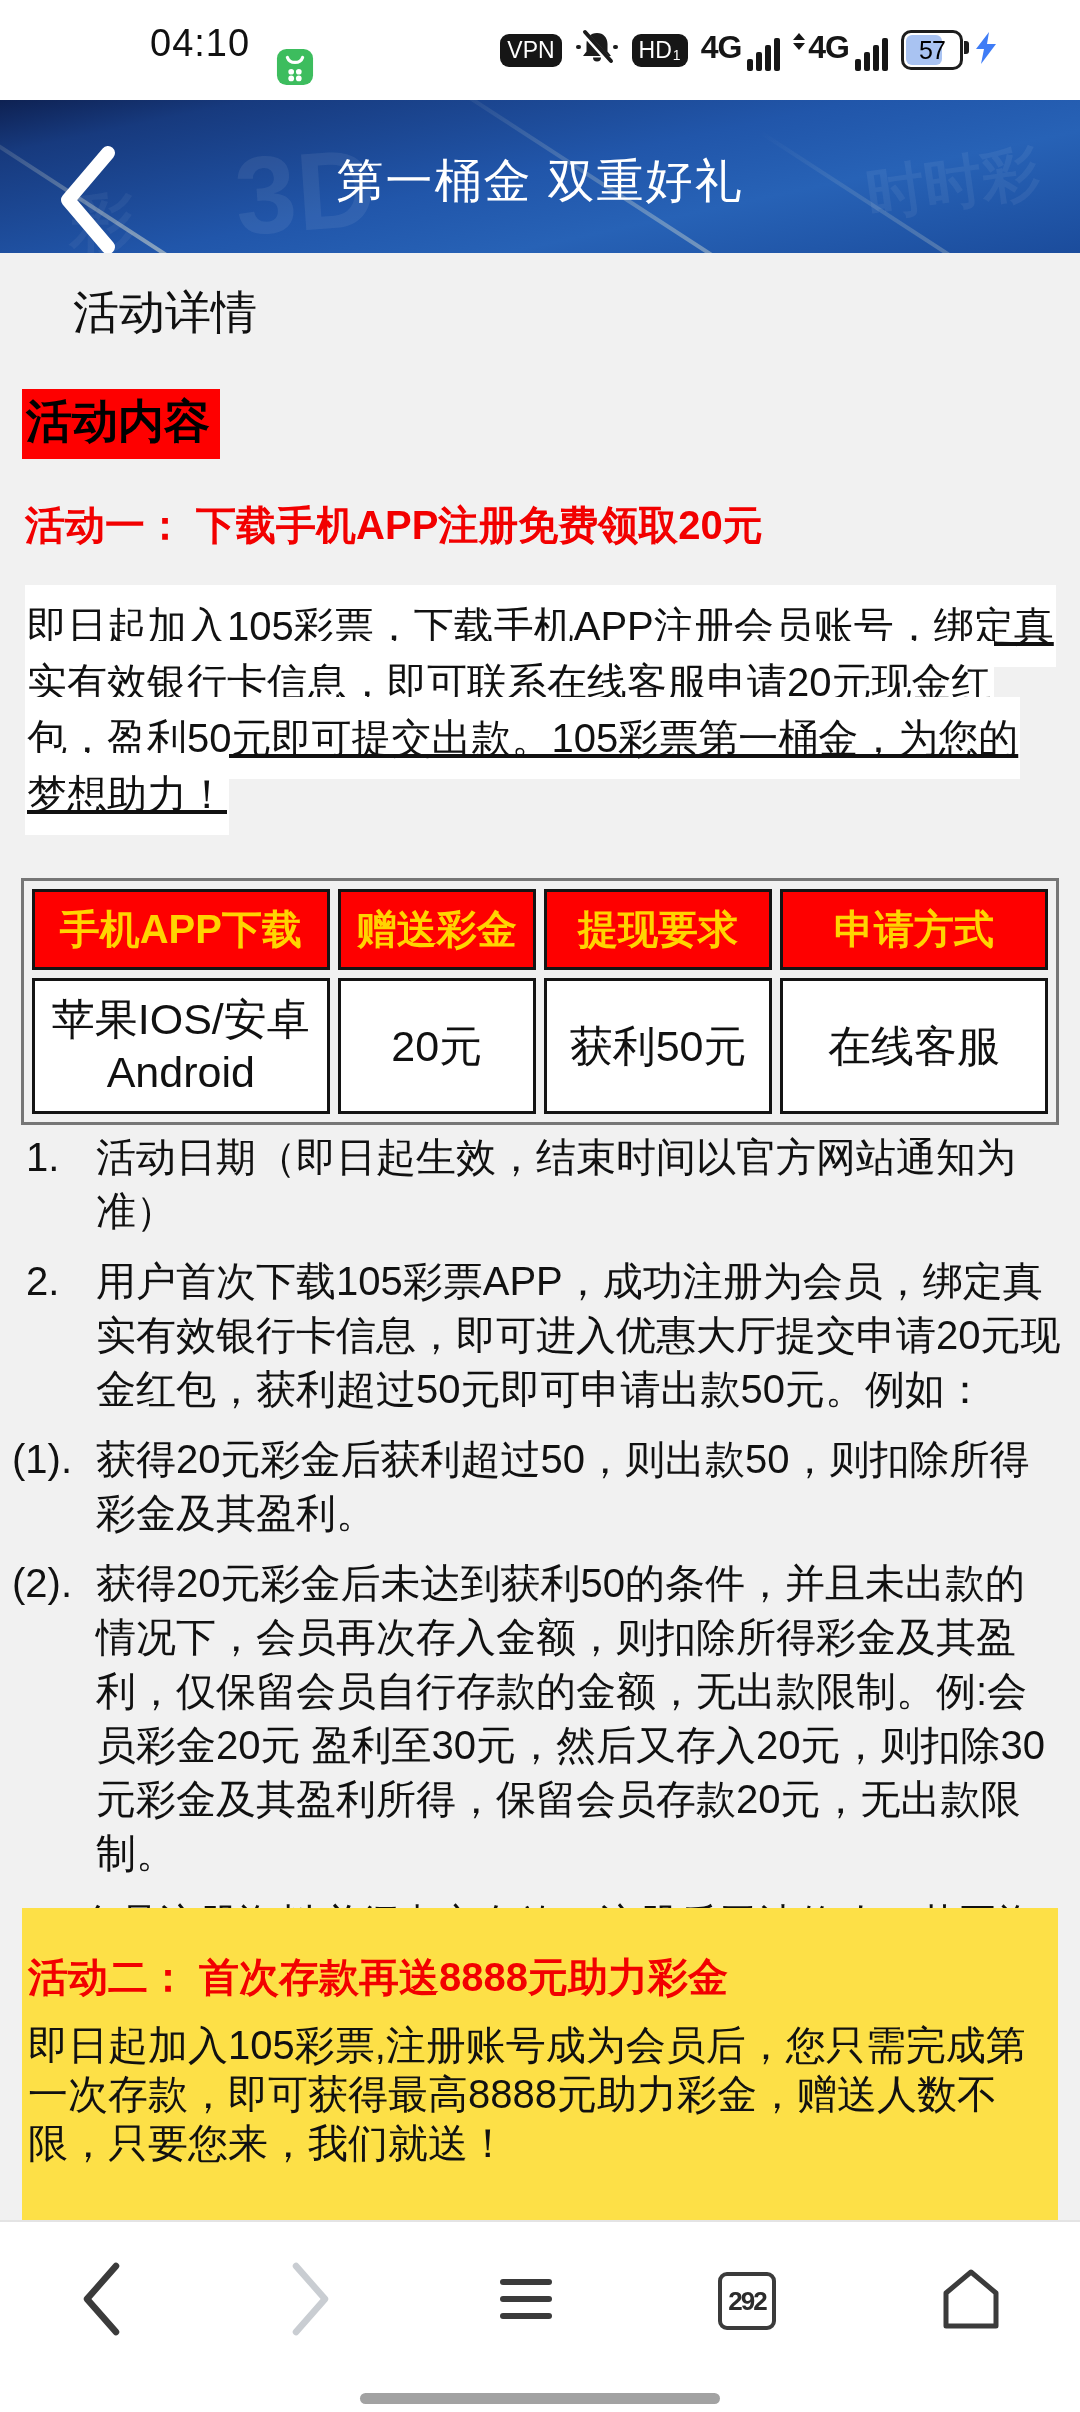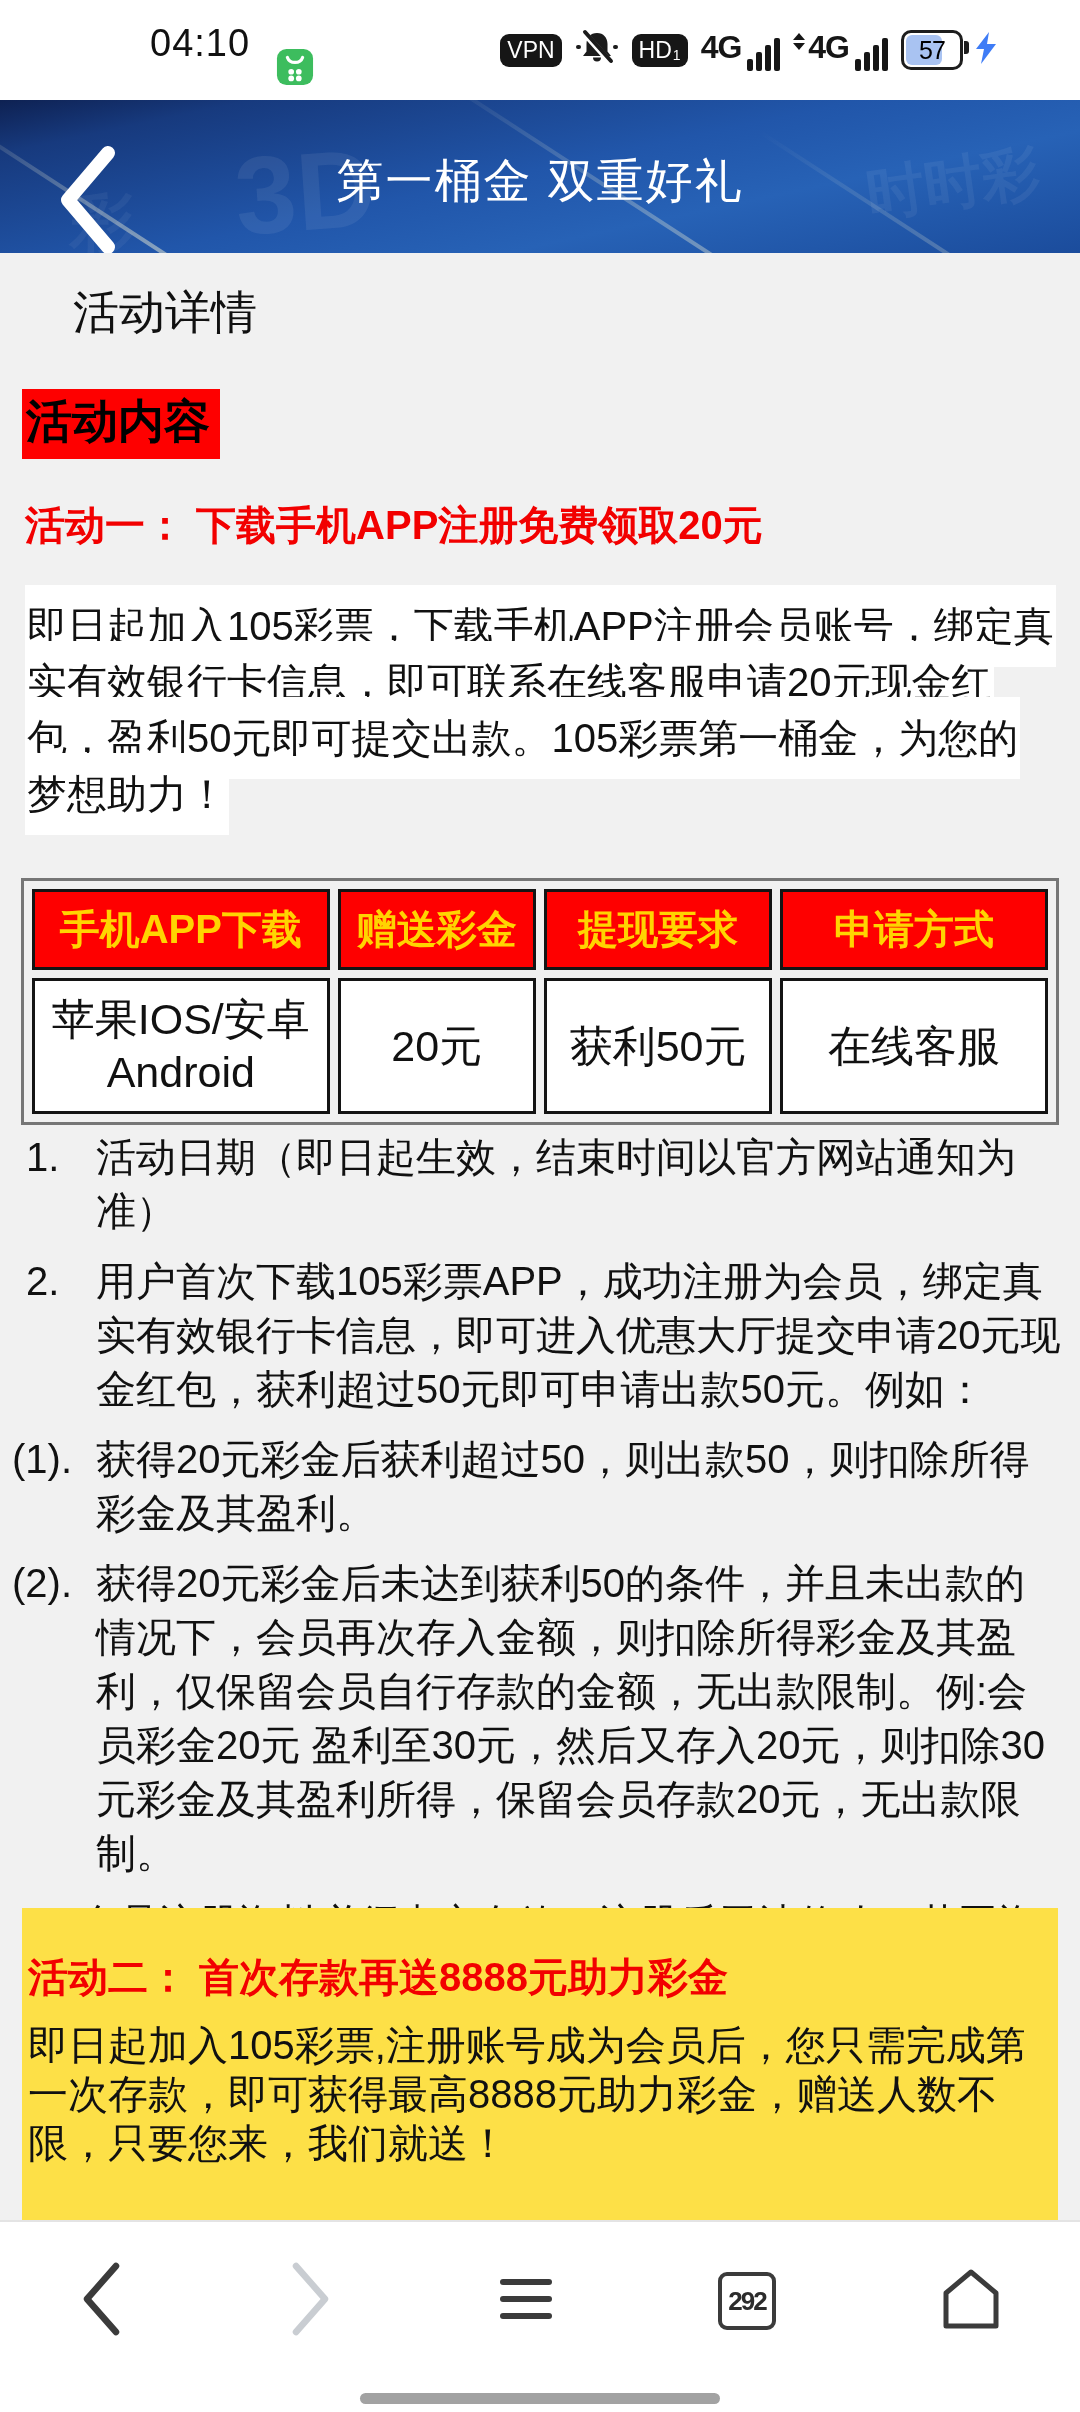--- a/index.html
+++ b/index.html
@@ -39,21 +39,21 @@
   .g3{right:40px;top:45px;font-size:58px;color:rgba(255,255,255,.06);transform:rotate(-8deg);}
   .back-chevron{position:absolute;left:56px;top:44px;}
   .header-title{position:absolute;left:0;width:1080px;text-align:center;top:50px;font-size:47px;font-weight:500;color:#fff;letter-spacing:2px;margin:0;}
 
   
   .content{position:absolute;top:253px;left:0;width:1080px;height:1967px;background:var(--page-bg,#f1f1f1);color:#111;}
   .section-title{position:absolute;top:29px;left:25px;font-size:46px;font-weight:500;margin-left:48px;}
   .content-badge{position:absolute;top:136px;left:22px;background:var(--accent-red,#fe0000);color:#000;font-size:46px;font-weight:700;padding:2px 10px 6px 4px;}
   .act1-heading{position:absolute;top:245px;left:25px;font-size:40px;font-weight:700;color:var(--heading-red,#f20000);}
   .act1-body{position:absolute;top:345px;left:25px;width:1032px;font-size:40px;line-height:56px;font-weight:500;margin:0;}
-  .hl{background:#fff;box-decoration-break:clone;-webkit-box-decoration-break:clone;padding:19px 2px;}
+  .hl{background:#fff;box-decoration-break:clone;-webkit-box-decoration-break:clone;padding:19px 2px;text-decoration:underline;}
 
   .promo-table{position:absolute;top:625px;left:21px;width:1038px;border-collapse:separate;border-spacing:8px;border:3px solid #767676;table-layout:fixed;}
   .promo-table th{background:var(--accent-red,#fe0000);color:var(--table-header-text,#ffd400);font-size:40px;font-weight:700;border:3px solid #141414;padding:10px 2px;}
   .promo-table td{background:#fff;color:#111;font-size:43px;font-weight:500;border:3px solid #141414;text-align:center;padding:12px 4px;line-height:53px;}
 
   .rules{position:absolute;top:877px;left:0;width:1080px;font-size:40px;line-height:54px;font-weight:500;}
   .rule{position:relative;padding-left:96px;padding-right:18px;margin-bottom:16px;}
   .rule .m{position:absolute;left:26px;top:0;}
   .rule.paren .m{left:12px;}
   .rule.third{padding-left:78px;}

